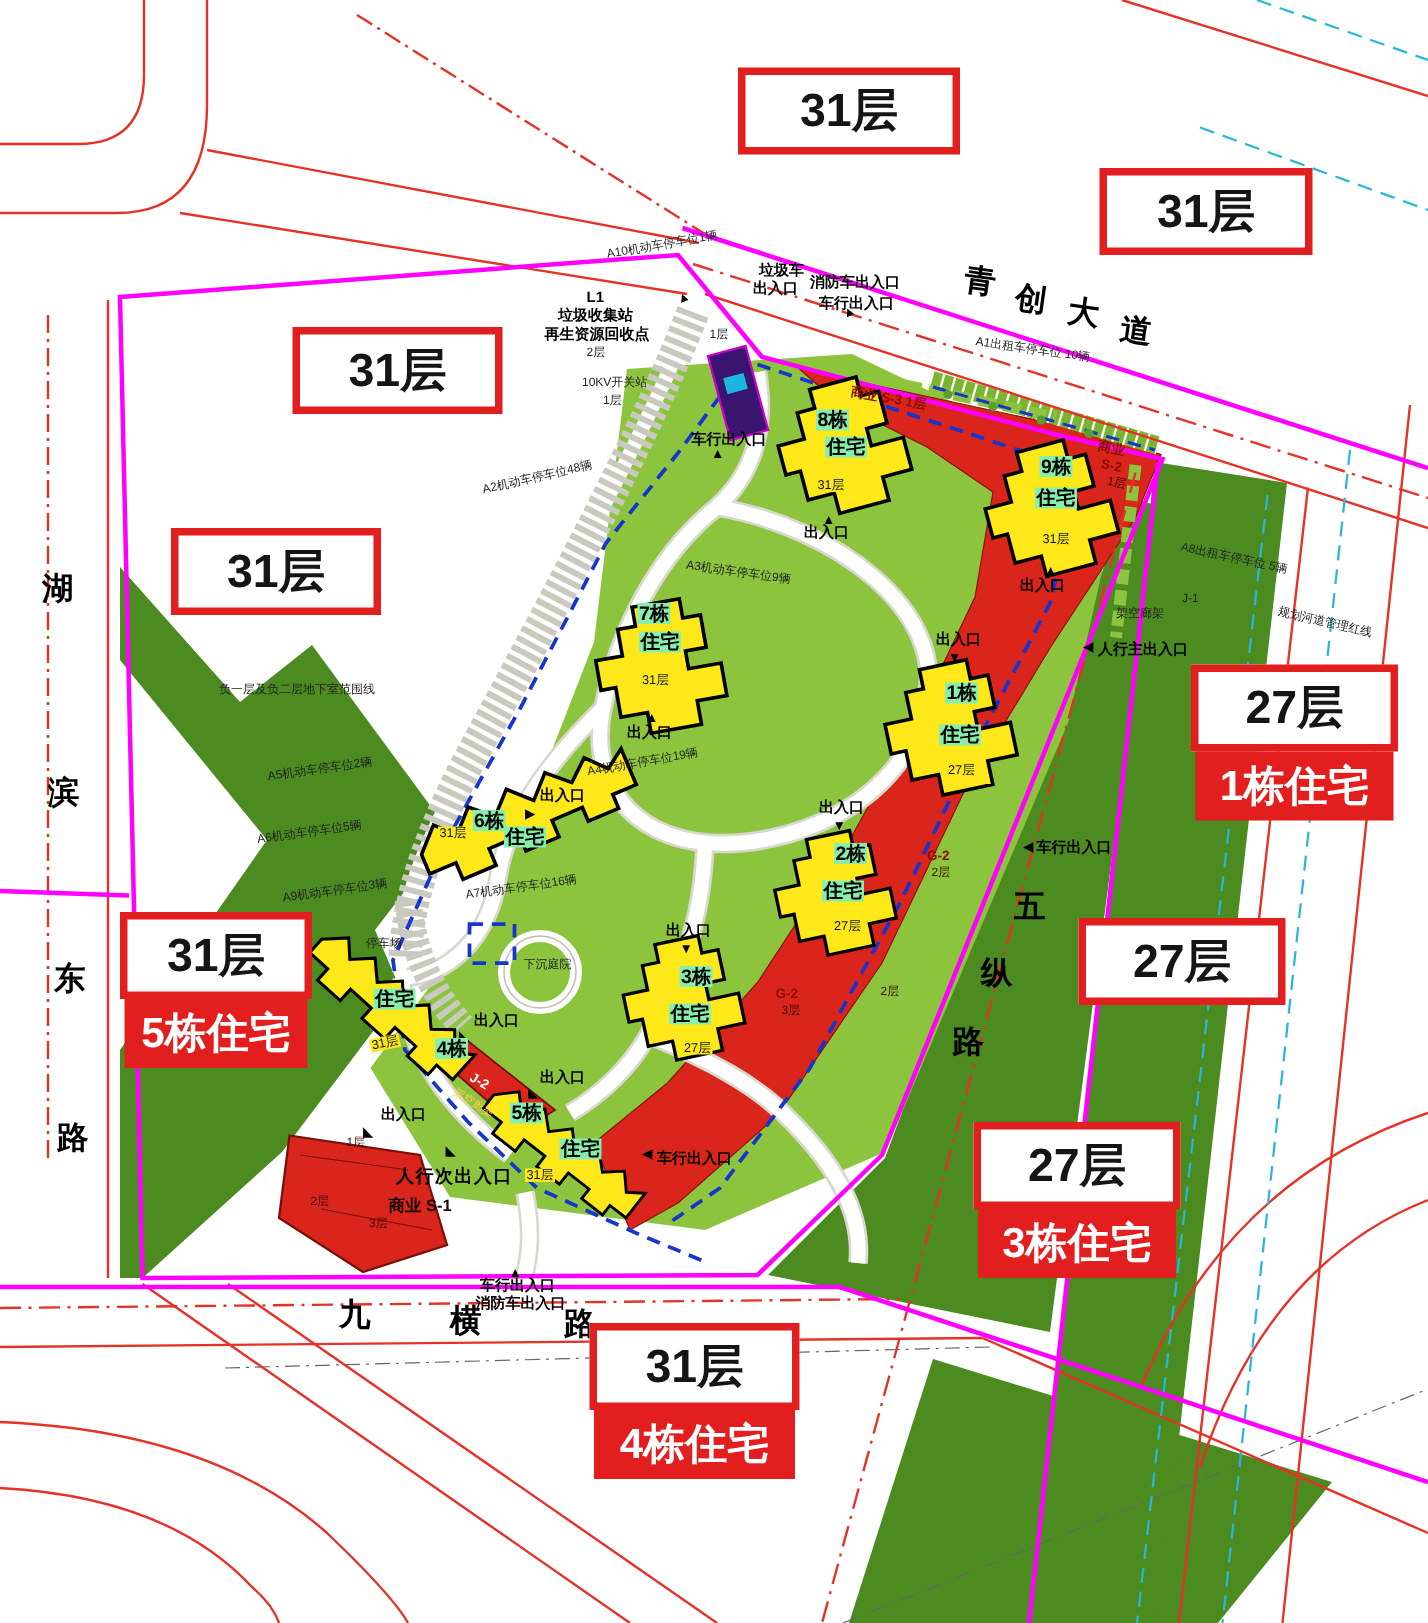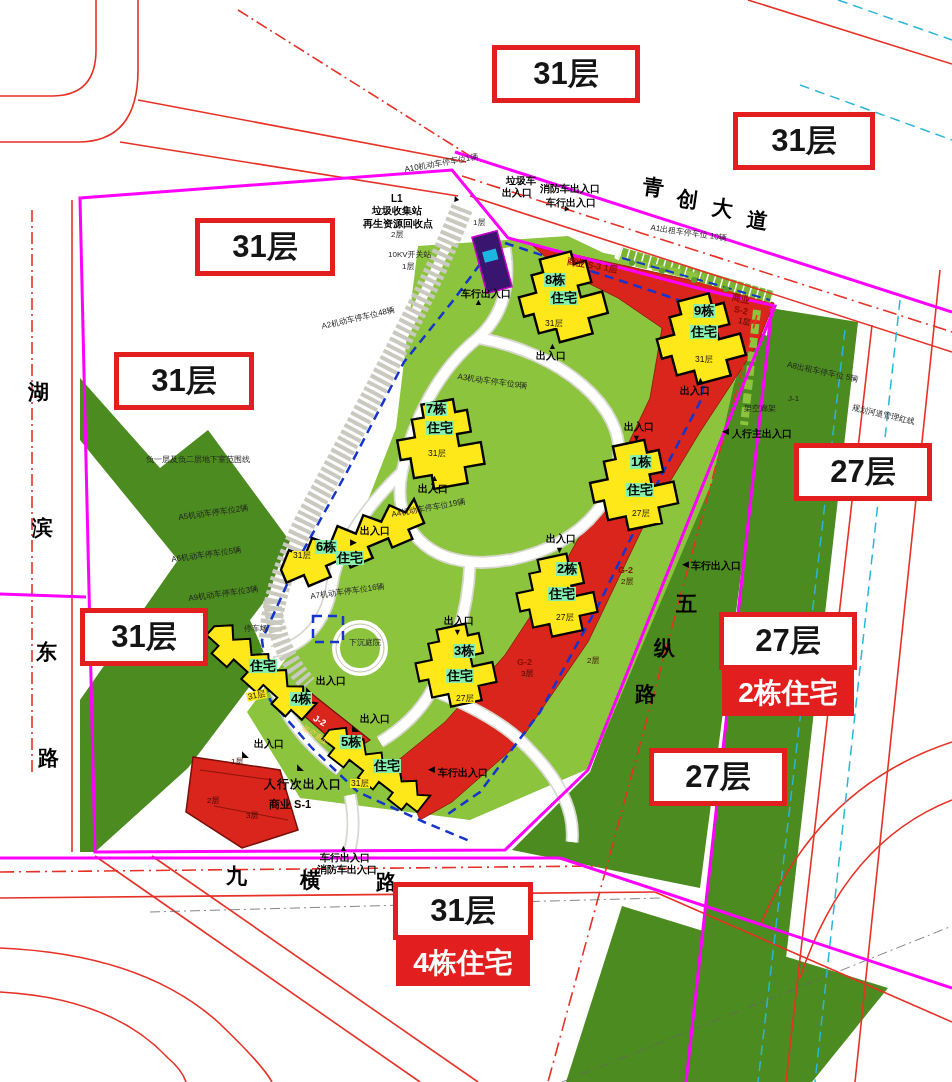--- a/index.html
+++ b/index.html
@@ -259,21 +259,21 @@
       <div class="lbl tri" style="left: 352px; top: 724px;">◣</div>
       <div class="lbl tag" style="left: 340px; top: 735px;">5栋</div>
       <div class="lbl tag" style="left: 373px; top: 759px;">住宅</div>
       <div class="lbl tag-s" style="left: 350px; top: 779px;">31层</div>
       <div class="lbl ent" style="left: 254px; top: 739px;">出入口</div>
       <div class="lbl tri" style="left: 242px; top: 750px;">◣</div>
       <div class="lbl tri" style="left: 297px; top: 763px;">◣</div>
       <div class="lbl ent-b" style="left: 264px; top: 778px;">人行次出入口</div>
       <div class="lbl com-s" style="left: 231px; top: 758px;">1层</div>
       <div class="lbl com-s" style="left: 207px; top: 797px;">2层</div>
-      <div class="lbl com-b" style="left: 251px; top: 799px; padding-left: 18px;">商业 S-1</div>
+      <div class="lbl com-b" style="left: 241px; top: 799px; padding-left: 18px;">商业 S-1</div>
       <div class="lbl com-s" style="left: 246px; top: 812px;">3层</div>
       <div class="lbl tri" style="left: 428px; top: 765px;">◀</div>
       <div class="lbl ent" style="left: 438px; top: 768px;">车行出入口</div>
       <div class="lbl tri" style="left: 339px; top: 844px;">▲</div>
       <div class="lbl ent" style="left: 320px; top: 853px;">车行出入口</div>
       <div class="lbl ent" style="left: 317px; top: 865px;">消防车出入口</div>
       <div class="road-char" style="left: 645px; top: 172px; transform: rotate(8deg);">青</div>
       <div class="road-char" style="left: 679px; top: 184px; transform: rotate(8deg);">创</div>
       <div class="road-char" style="left: 714px; top: 193px; transform: rotate(8deg);">大</div>
       <div class="road-char" style="left: 749px; top: 205px; transform: rotate(8deg);">道</div>
@@ -296,29 +296,31 @@
         <div class="floors">31层</div>
       </div>
       <div class="callout" style="left: 195px; top: 218px; width: 140px;">
         <div class="floors">31层</div>
       </div>
       <div class="callout" style="left: 114px; top: 352px; width: 140px;">
         <div class="floors">31层</div>
       </div>
       <div class="callout" style="left: 794px; top: 443px; width: 138px;">
         <div class="floors">27层</div>
+        <div class="bname">1栋住宅</div>
       </div>
       <div class="callout" style="left: 719px; top: 612px; width: 138px;">
         <div class="floors">27层</div>
-        <div class="bname">2栋住宅</div>
       </div>
       <div class="callout" style="left: 649px; top: 748px; width: 138px;">
         <div class="floors">27层</div>
+        <div class="bname">3栋住宅</div>
       </div>
       <div class="callout" style="left: 80px; top: 608px; width: 128px;">
         <div class="floors">31层</div>
+        <div class="bname">5栋住宅</div>
       </div>
       <div class="callout" style="left: 393px; top: 882px; width: 140px;">
         <div class="floors">31层</div>
         <div class="bname">4栋住宅</div>
       </div>
     </div>
 </div>
 
 </body></html>

